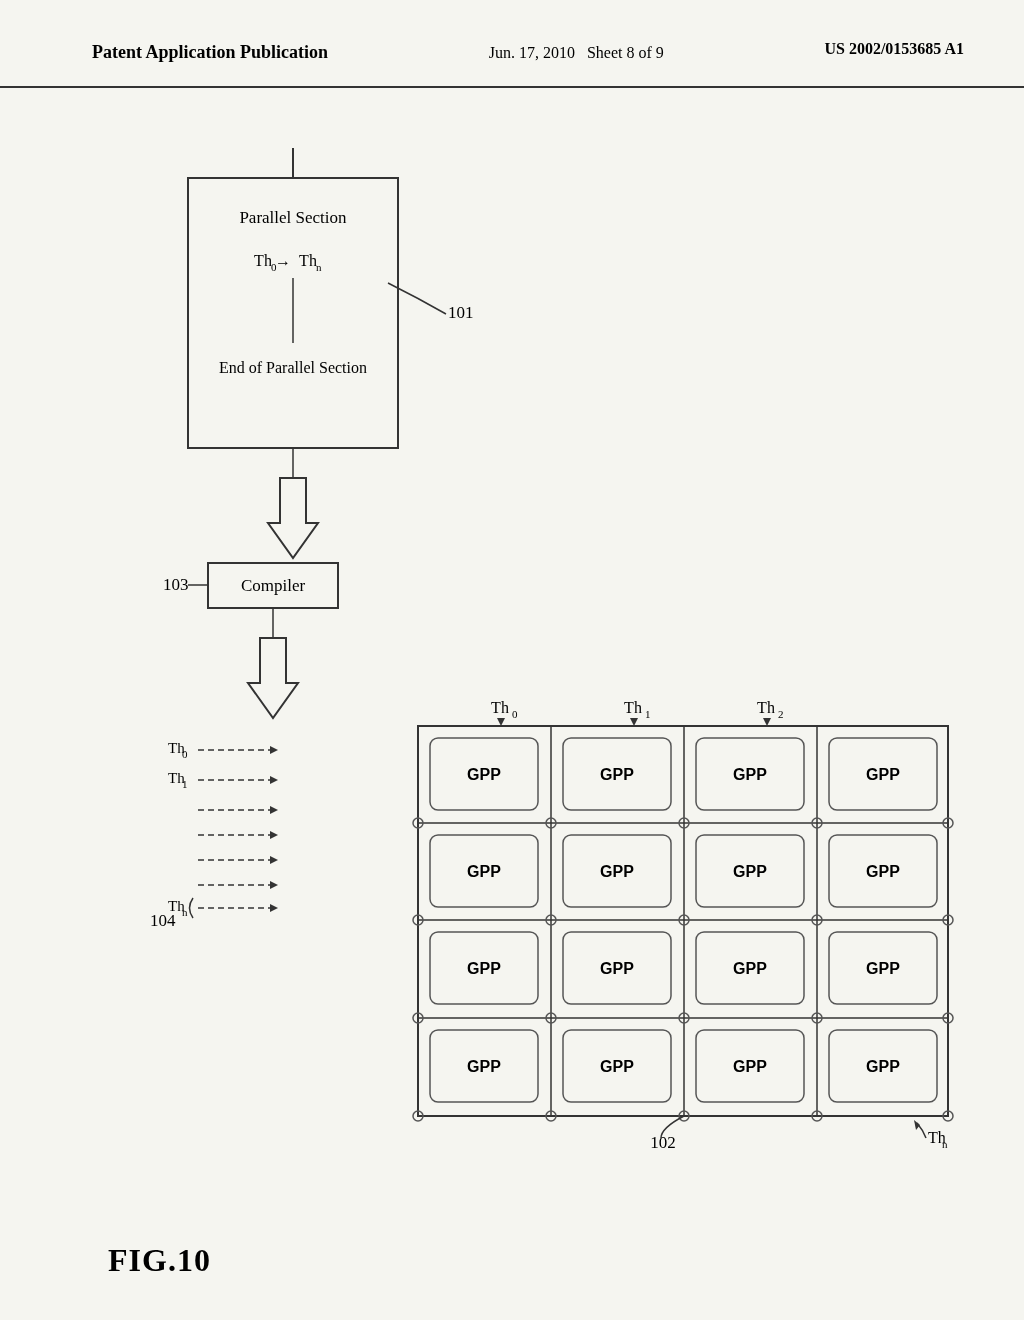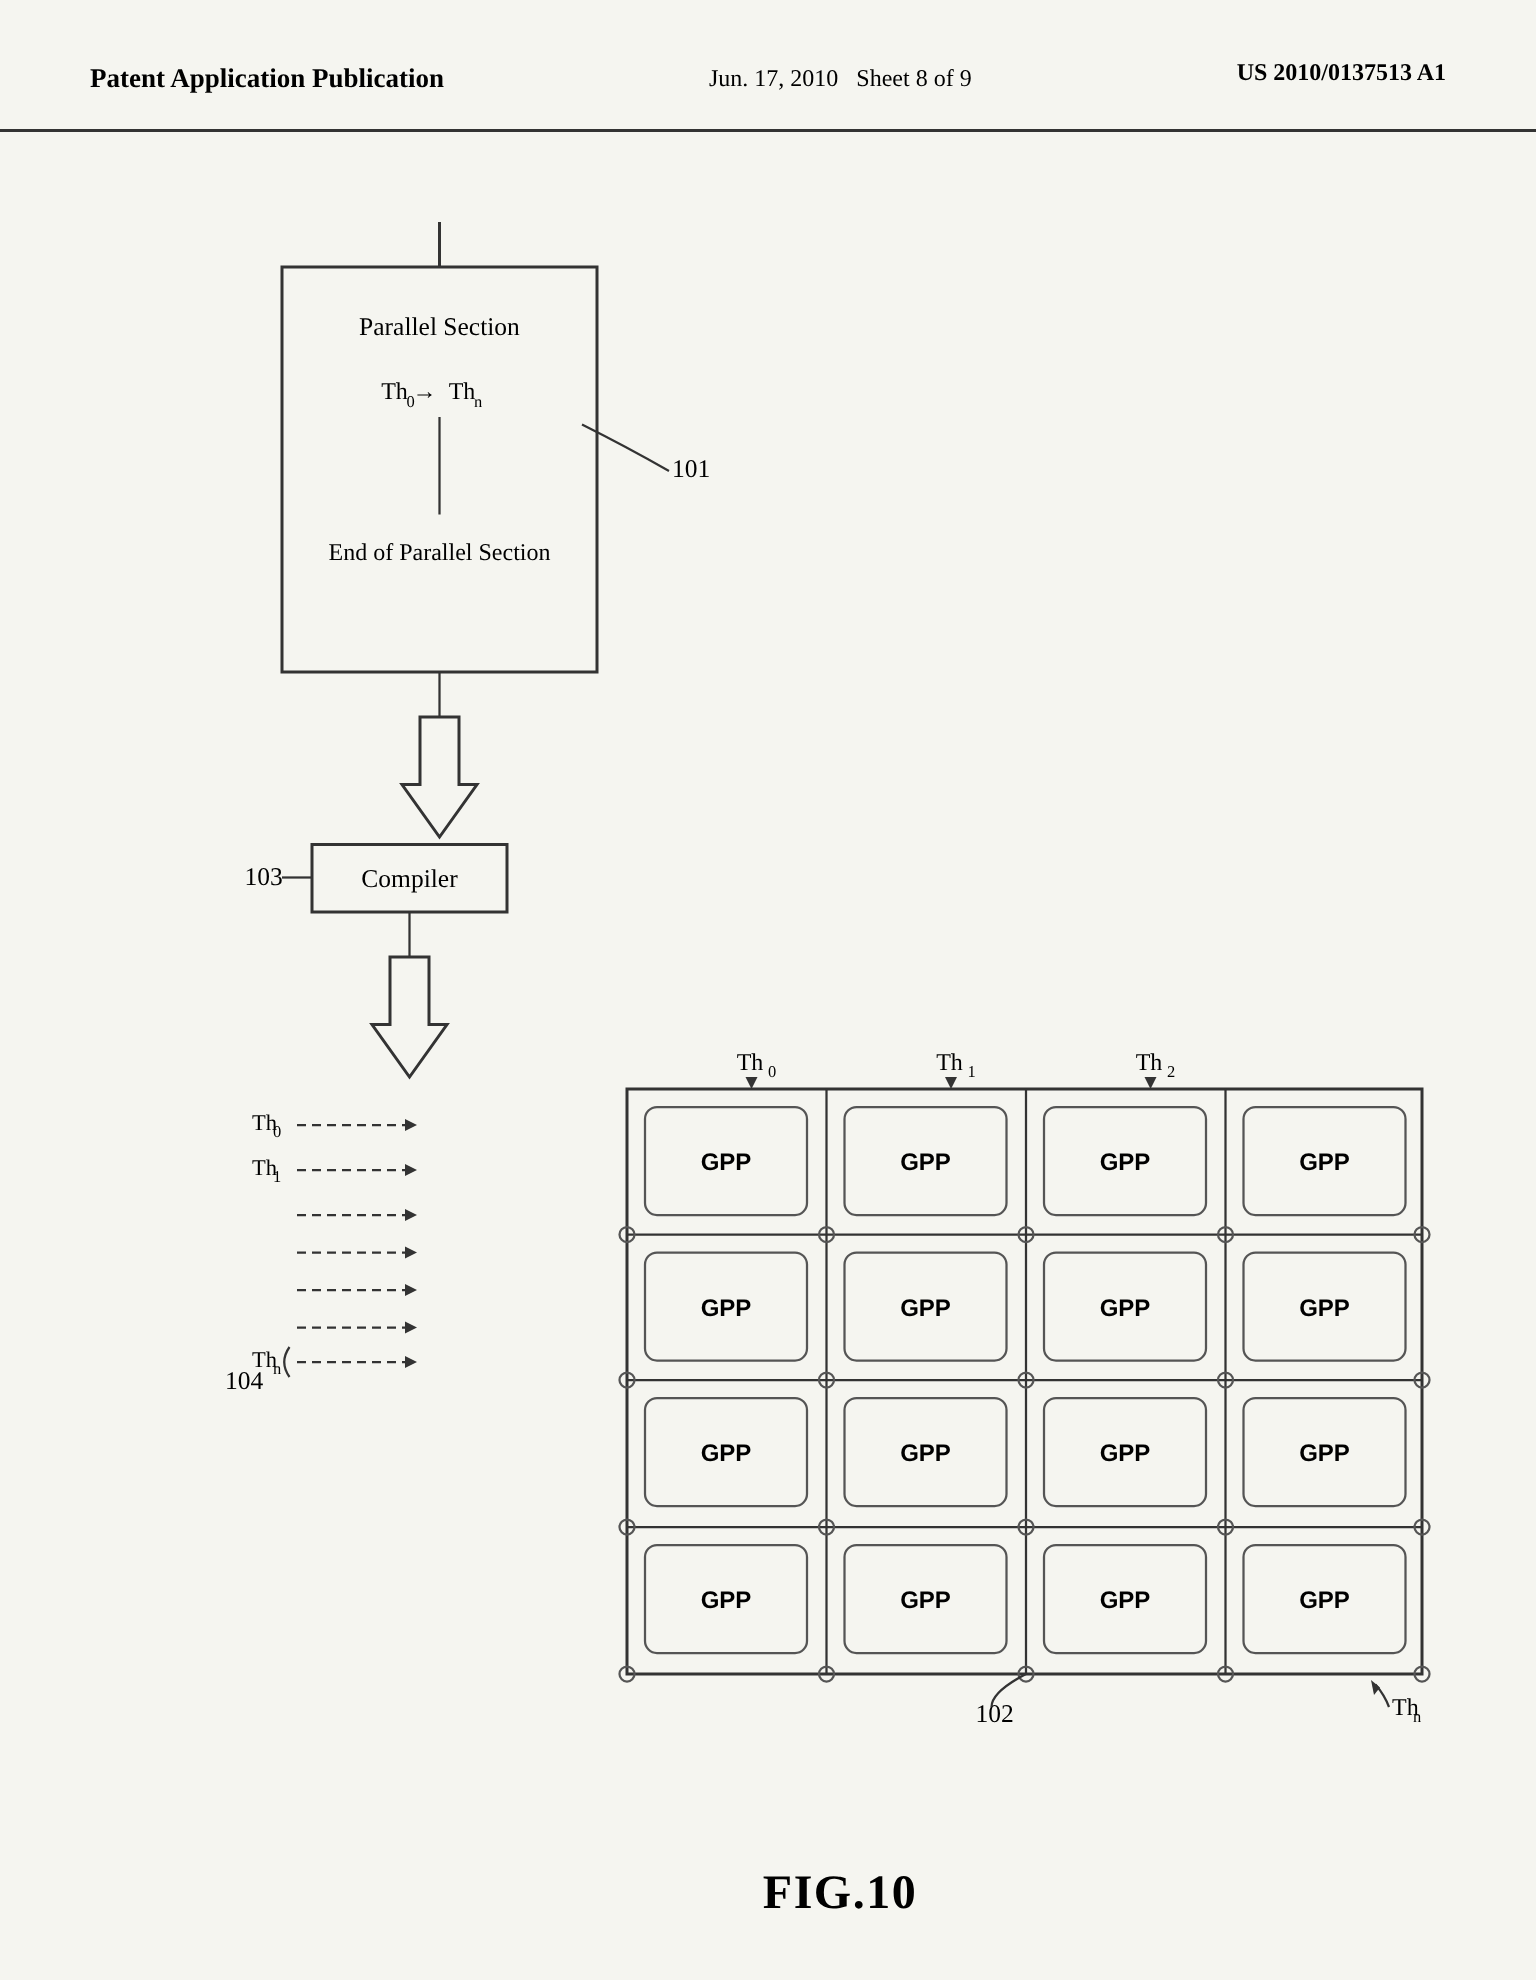--- a/index.html
+++ b/index.html
@@ -15,21 +15,21 @@
       width: 1024px;
       min-height: 1320px;
       background: #f5f5f0;
       position: relative;
       padding: 0;
     }
     .header {
       display: flex;
       justify-content: space-between;
       align-items: flex-start;
-      padding: 40px 60px 20px 60px;
+      padding: 40px 60px 20px 92px;
       border-bottom: 2px solid #333;
       margin-bottom: 10px;
     }
     .header-left {
       font-size: 18px;
       font-weight: bold;
       line-height: 1.4;
     }
     .header-center {
       font-size: 16px;
@@ -43,38 +43,37 @@
     .diagram-area {
       position: relative;
       width: 100%;
       padding: 20px 60px;
       margin-left: 48px;
     }
     svg {
       overflow: visible;
     }
     .fig-label {
-      text-align: center;
       font-size: 32px;
       font-weight: bold;
       margin-top: 20px;
       letter-spacing: 1px;
     }
   </style>
 </head>
 <body>
 
 <div class="page">
   <div class="header">
     <div class="header-left">Patent Application Publication</div>
     <div class="header-center">
       <span>Jun. 17, 2010</span>&nbsp;&nbsp;
       <span>Sheet 8 of 9</span>
     </div>
-    <div class="header-right">US 2010/0137513 A1</div>
+    <div class="header-right">US 2002/0153685 A1</div>
   </div>
 
   <div class="diagram-area">
     <svg width="900" height="1100" viewBox="0 0 900 1100">
 
       <line x1="185" y1="30" x2="185" y2="60" stroke="#333" stroke-width="2"></line>
 
       <rect x="80" y="60" width="210" height="270" fill="none" stroke="#333" stroke-width="2"></rect>
 
       <text x="185" y="105" text-anchor="middle" font-family="Times New Roman, serif" font-size="17">Parallel Section</text>

